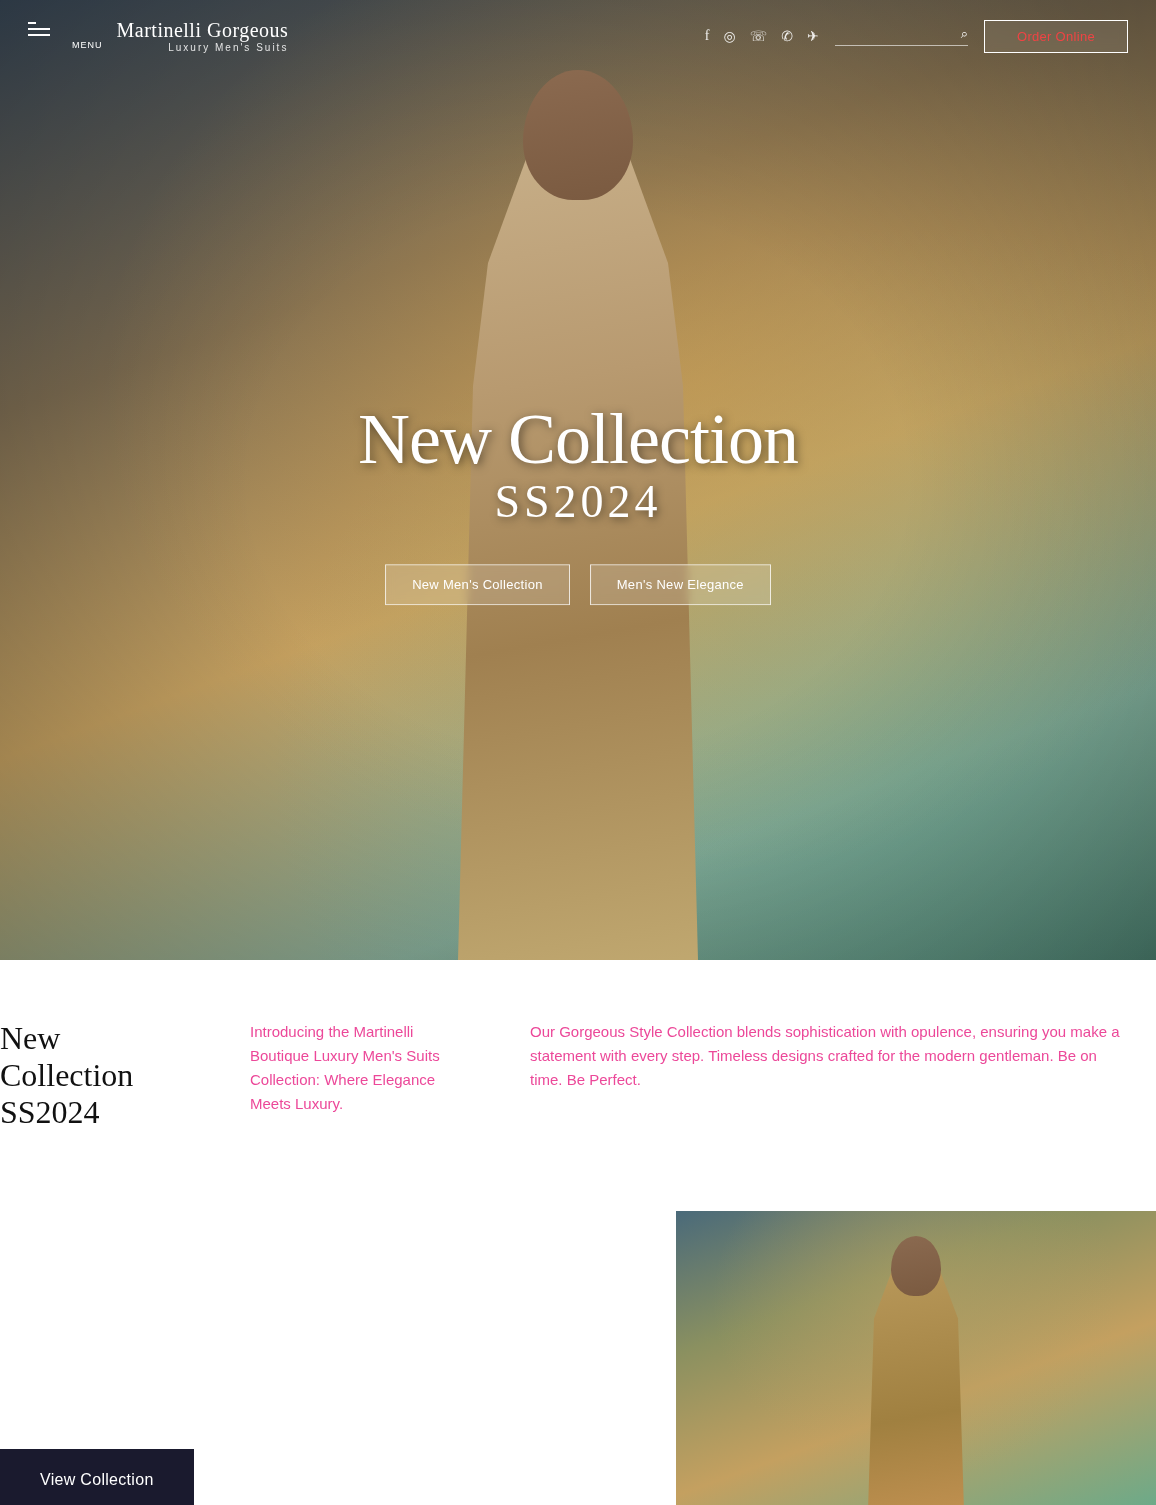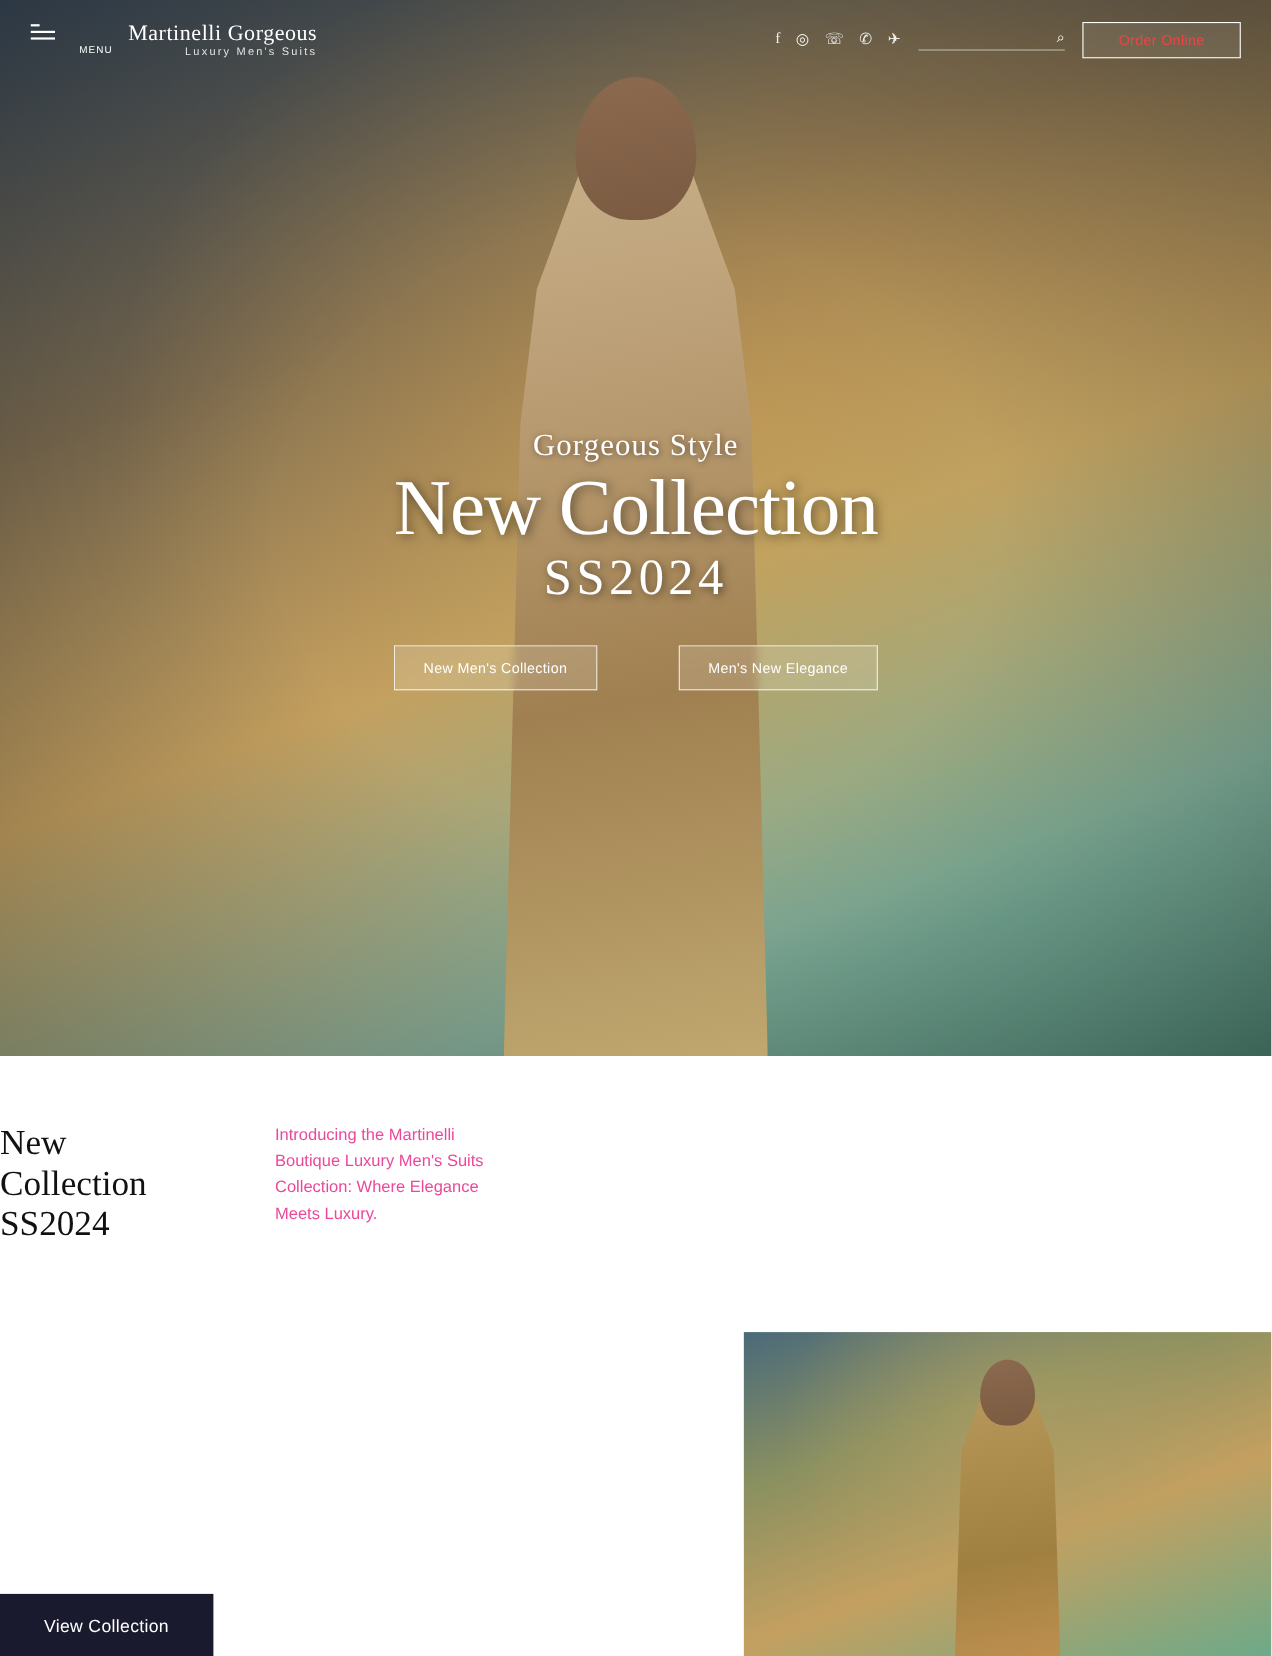--- a/index.html
+++ b/index.html
@@ -219,21 +219,21 @@
       font-size: 46px;
       font-weight: 400;
       letter-spacing: 4px;
       text-shadow: 2px 2px 8px rgba(0,0,0,0.5);
       margin-bottom: 36px;
     }
 
     .hero-buttons {
       display: flex;
       gap: 20px;
-      justify-content: space-between;
+      justify-content: center;
     }
 
     .hero-btn {
       border: 1px solid rgba(255,255,255,0.8);
       background: rgba(255,255,255,0.15);
       color: #fff;
       padding: 12px 26px;
       font-size: 13px;
       font-family: Arial, sans-serif;
       cursor: pointer;
@@ -396,37 +396,39 @@
       </div>
       <div class="search-bar">
         <input type="text" placeholder="" style="">
         <span class="search-icon-wrap">⌕</span>
       </div>
       <button class="order-btn">Order Online</button>
     </div>
   </nav>
 
   <div class="hero-overlay">
-    <p class="hero-subtitle">Gorgeous Style</p>
     <h1 class="hero-title">New Collection</h1>
     <p class="hero-year">SS2024</p>
     <div class="hero-buttons">
       <button class="hero-btn">New Men's Collection</button>
       <button class="hero-btn">Men's New Elegance</button>
     </div>
   </div>
 </section>
 
 <section class="info-section">
   <div class="info-col info-col-1">
     <h2 class="info-heading">New Collection</h2>
     <p class="info-year">SS2024</p>
   </div>
   <div class="info-col">
     <p class="info-body">Introducing the Martinelli Boutique Luxury Men's Suits Collection:  Where Elegance Meets Luxury.</p>
+  </div>
+  <div class="info-col">
+    <p class="info-body">Our Gorgeous Style Collection blends sophistication with opulence, ensuring you make a statement with every step. Timeless designs crafted for the modern gentleman. Be on time. Be Perfect.</p>
   </div>
 </section>
 
 <section class="bottom-area">
   <button class="view-collection-btn">View Collection</button>
   <div class="second-section">
     <div class="second-image-wrap">
       <div class="second-img-bg"></div>
       <div class="second-figure"></div>
     </div>

